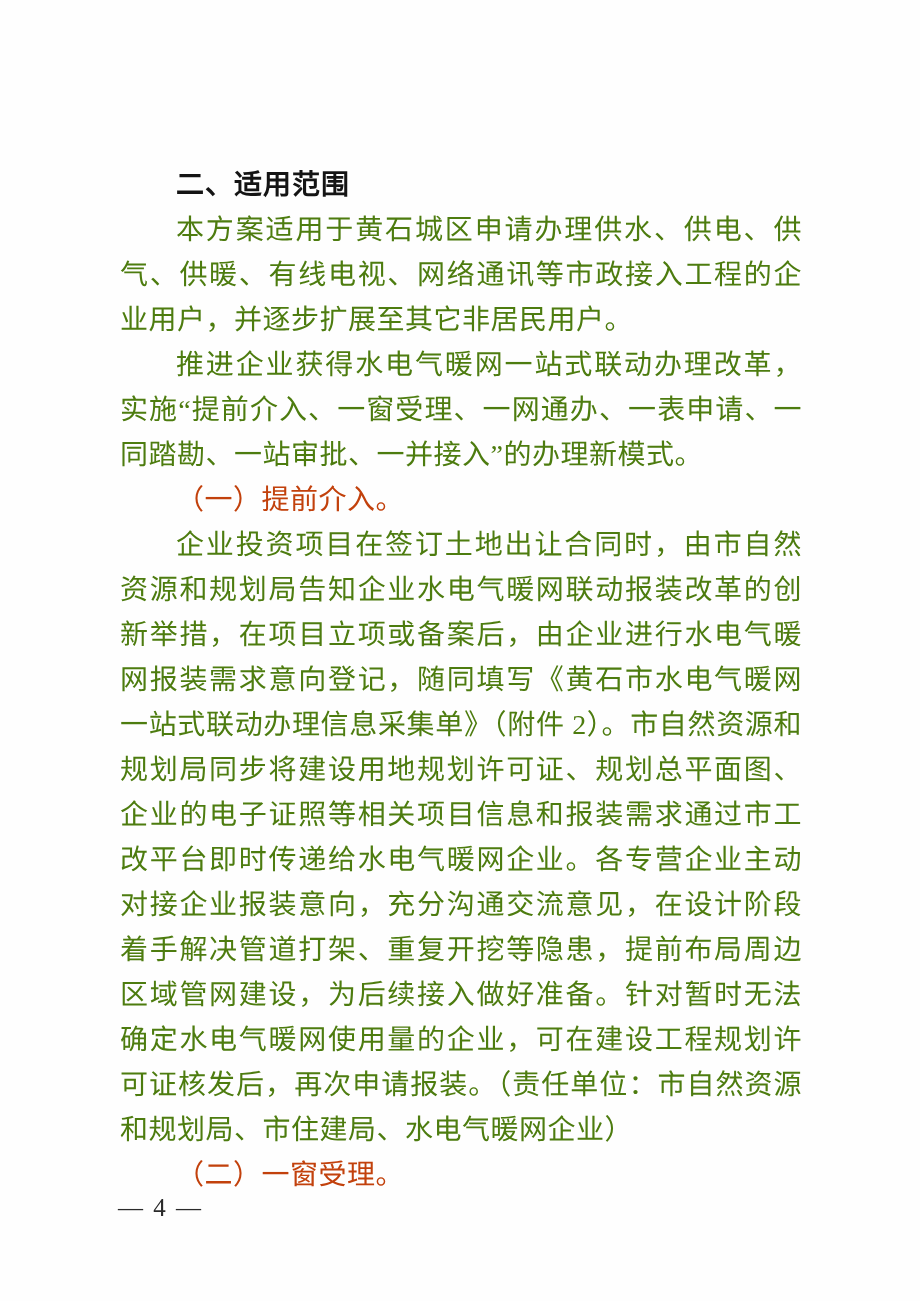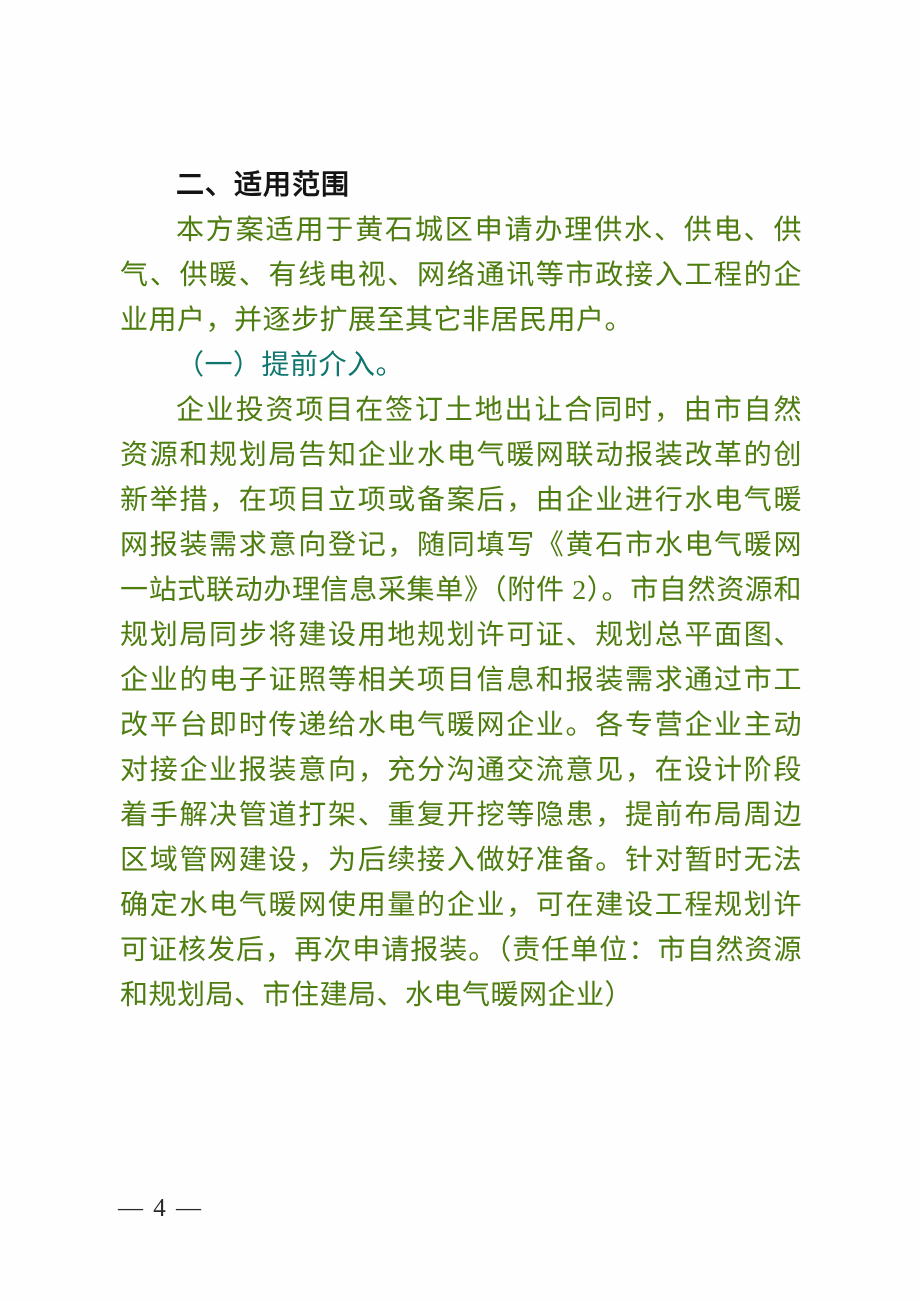--- a/index.html
+++ b/index.html
@@ -37,37 +37,39 @@
   }
   .paragraph {
     text-indent: 2em;
     text-align: justify;
     letter-spacing: 0.5px;
     color: #4d7c0f;
   }
   .sub-heading {
     text-indent: 2em;
     letter-spacing: 0.5px;
-    color: #0f766e;
+    color: #c2410c;
   }
   .footer {
     position: absolute;
     left: 118px;
     top: 1192px;
     font-size: 25px;
     line-height: 32px;
     color: #2a2a2a;
     letter-spacing: 2px;
     font-family: "Liberation Serif", "DejaVu Serif", serif;
   }
 </style>
 </head>
 <body>
 
 <div class="page">
   <div class="content">
     <p class="block section-heading">二、适用范围</p>
     <p class="block paragraph">本方案适用于黄石城区申请办理供水、供电、供气、供暖、有线电视、网络通讯等市政接入工程的企业用户，并逐步扩展至其它非居民用户。</p>
+    <p class="block paragraph">推进企业获得水电气暖网一站式联动办理改革，实施“提前介入、一窗受理、一网通办、一表申请、一同踏勘、一站审批、一并接入”的办理新模式。</p>
     <p class="block sub-heading">（一）提前介入。</p>
     <p class="block paragraph">企业投资项目在签订土地出让合同时，由市自然资源和规划局告知企业水电气暖网联动报装改革的创新举措，在项目立项或备案后，由企业进行水电气暖网报装需求意向登记，随同填写《黄石市水电气暖网一站式联动办理信息采集单》（附件 2）。市自然资源和规划局同步将建设用地规划许可证、规划总平面图、企业的电子证照等相关项目信息和报装需求通过市工改平台即时传递给水电气暖网企业。各专营企业主动对接企业报装意向，充分沟通交流意见，在设计阶段着手解决管道打架、重复开挖等隐患，提前布局周边区域管网建设，为后续接入做好准备。针对暂时无法确定水电气暖网使用量的企业，可在建设工程规划许可证核发后，再次申请报装。（责任单位：市自然资源和规划局、市住建局、水电气暖网企业）</p>
+    <p class="block sub-heading">（二）一窗受理。</p>
   </div>
   <div class="footer">— 4 —</div>
 </div>
 
 </body></html>

